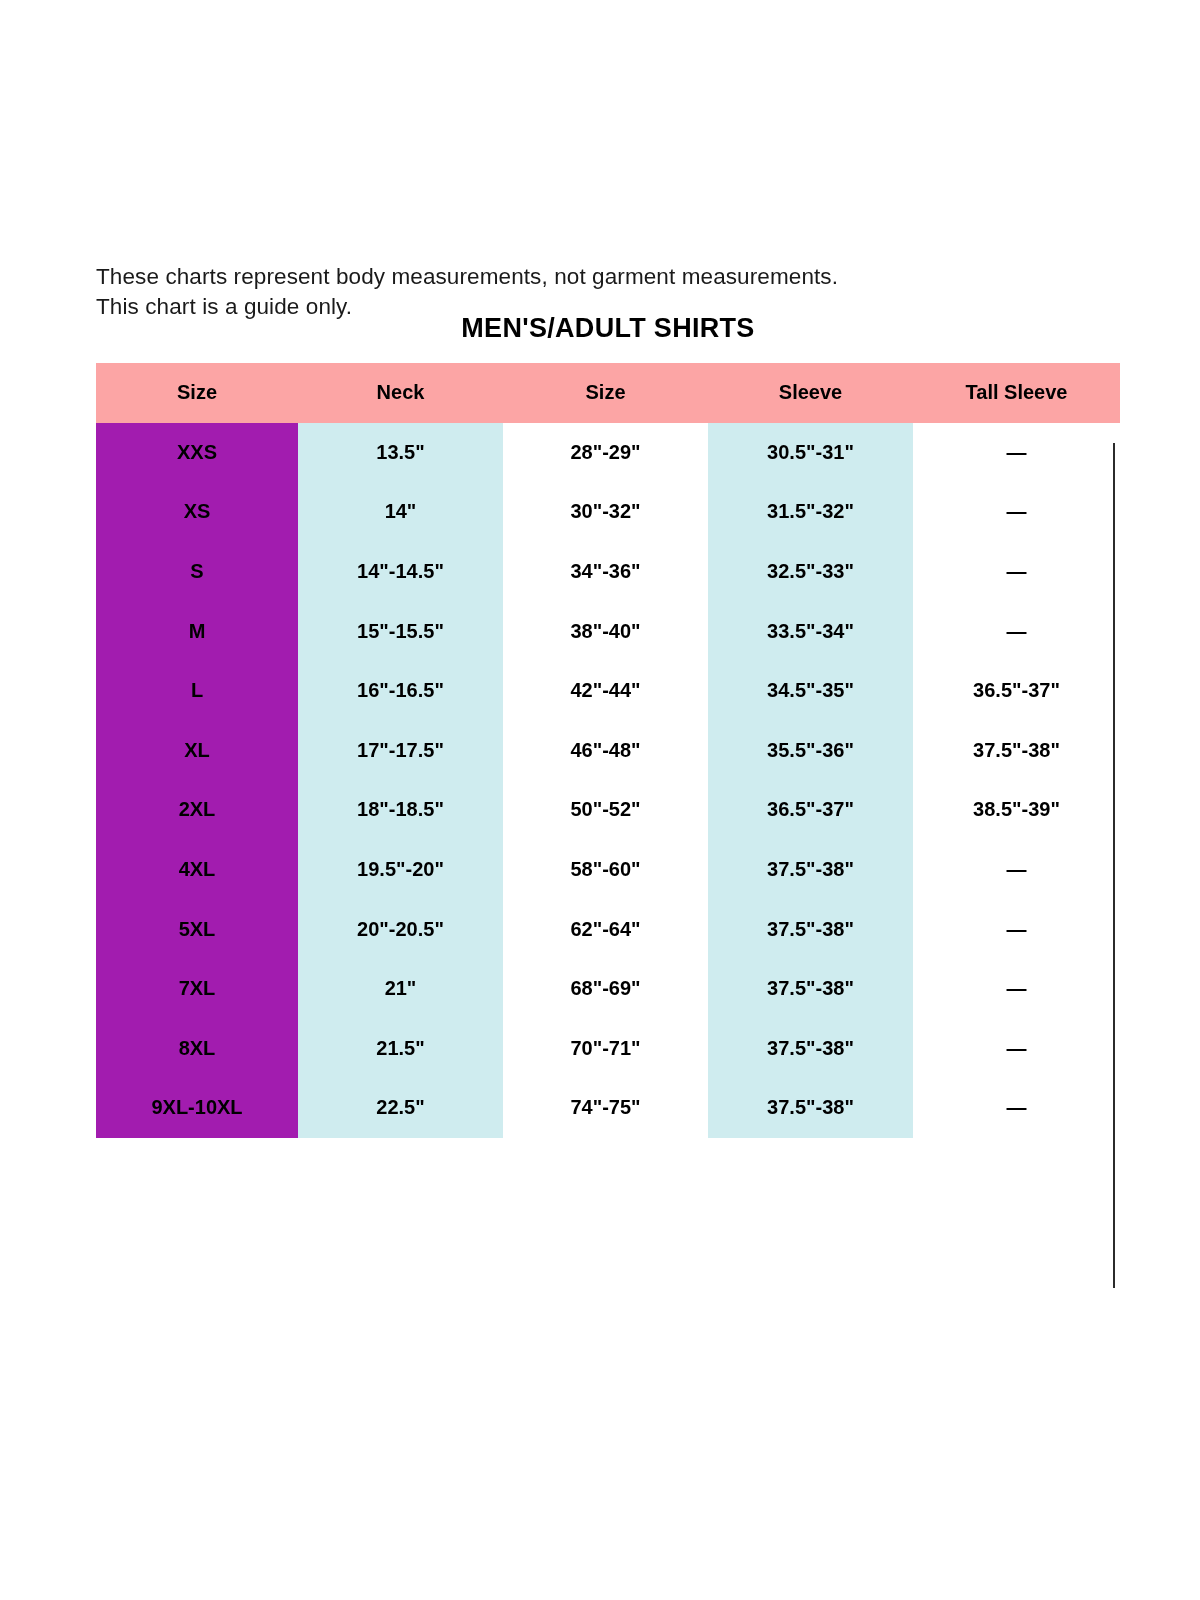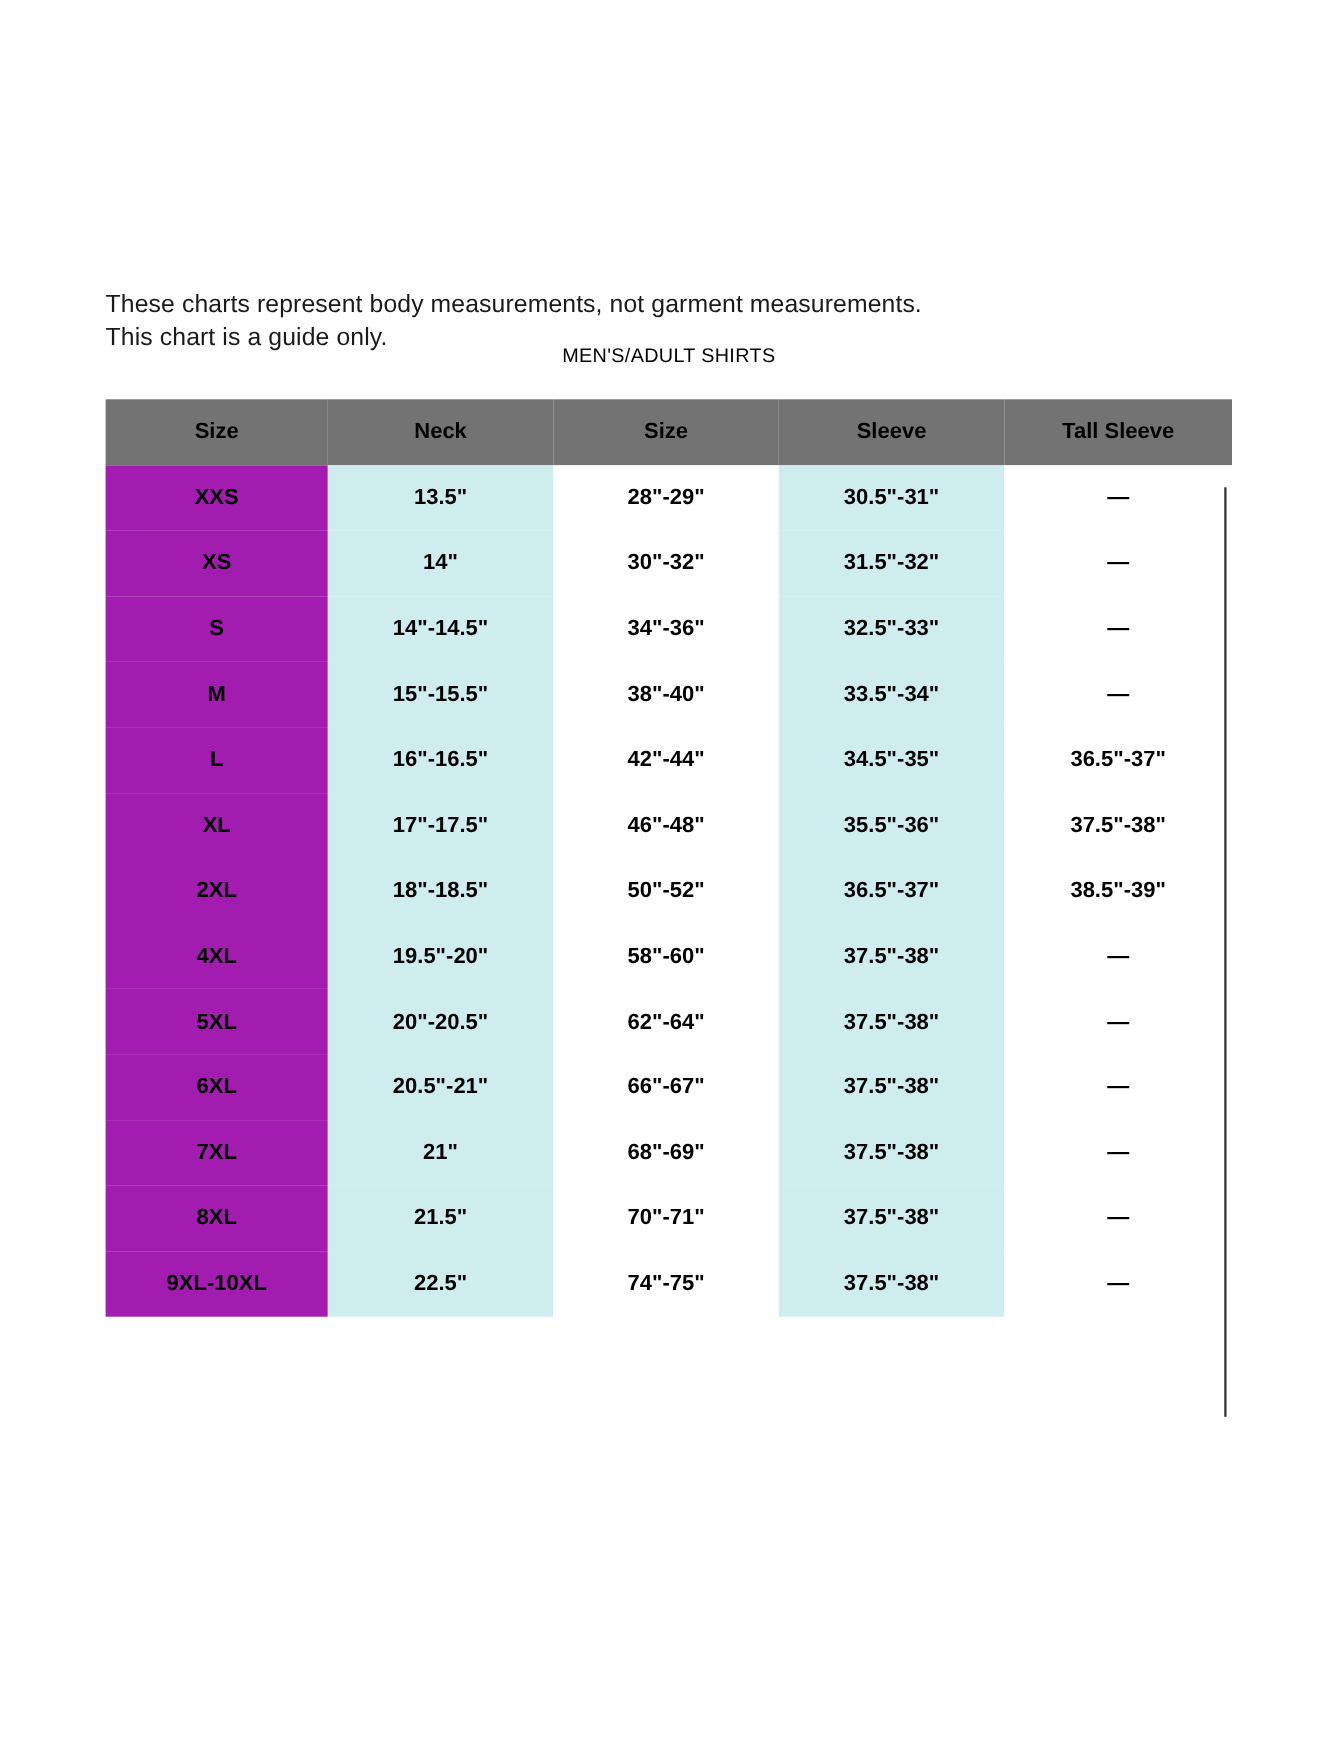--- a/index.html
+++ b/index.html
@@ -32,22 +32,22 @@
     color: #1a1a1a;
     letter-spacing: 0.1px;
   }
   .intro-line { display: block; }
   .chart-title {
     position: absolute;
     left: 96px;
     top: 313px;
     width: 1024px;
     text-align: center;
-    font-size: 18px;
-    font-weight: normal;
+    font-size: 27px;
+    font-weight: bold;
     letter-spacing: 0.3px;
   }
   table.size-table {
     position: absolute;
     left: 96px;
     top: 363px;
     width: 1024px;
     border-collapse: collapse;
     table-layout: fixed;
   }
@@ -56,21 +56,21 @@
     padding: 0;
     margin: 0;
     text-align: center;
     vertical-align: middle;
     font-size: 20px;
     font-weight: bold;
     height: 59.6px;
     border: none;
   }
   thead th {
-    background: #737373;
+    background: #fca5a5;
     height: 82px;
     font-size: 21px;
   }
   
   col.c-size { width: 202px; }
   col.c-neck { width: 205px; }
   col.c-chest { width: 205px; }
   col.c-sleeve { width: 205px; }
   col.c-tall  { width: 207px; }
 
@@ -180,27 +180,20 @@
           <td class="plain">—</td>
         </tr>
         <tr>
           <td class="size-cell">5XL</td>
           <td class="band">20"-20.5"</td>
           <td class="plain">62"-64"</td>
           <td class="band">37.5"-38"</td>
           <td class="plain">—</td>
         </tr>
         <tr>
-          <td class="size-cell">6XL</td>
-          <td class="band">20.5"-21"</td>
-          <td class="plain">66"-67"</td>
-          <td class="band">37.5"-38"</td>
-          <td class="plain">—</td>
-        </tr>
-        <tr>
           <td class="size-cell">7XL</td>
           <td class="band">21"</td>
           <td class="plain">68"-69"</td>
           <td class="band">37.5"-38"</td>
           <td class="plain">—</td>
         </tr>
         <tr>
           <td class="size-cell">8XL</td>
           <td class="band">21.5"</td>
           <td class="plain">70"-71"</td>

